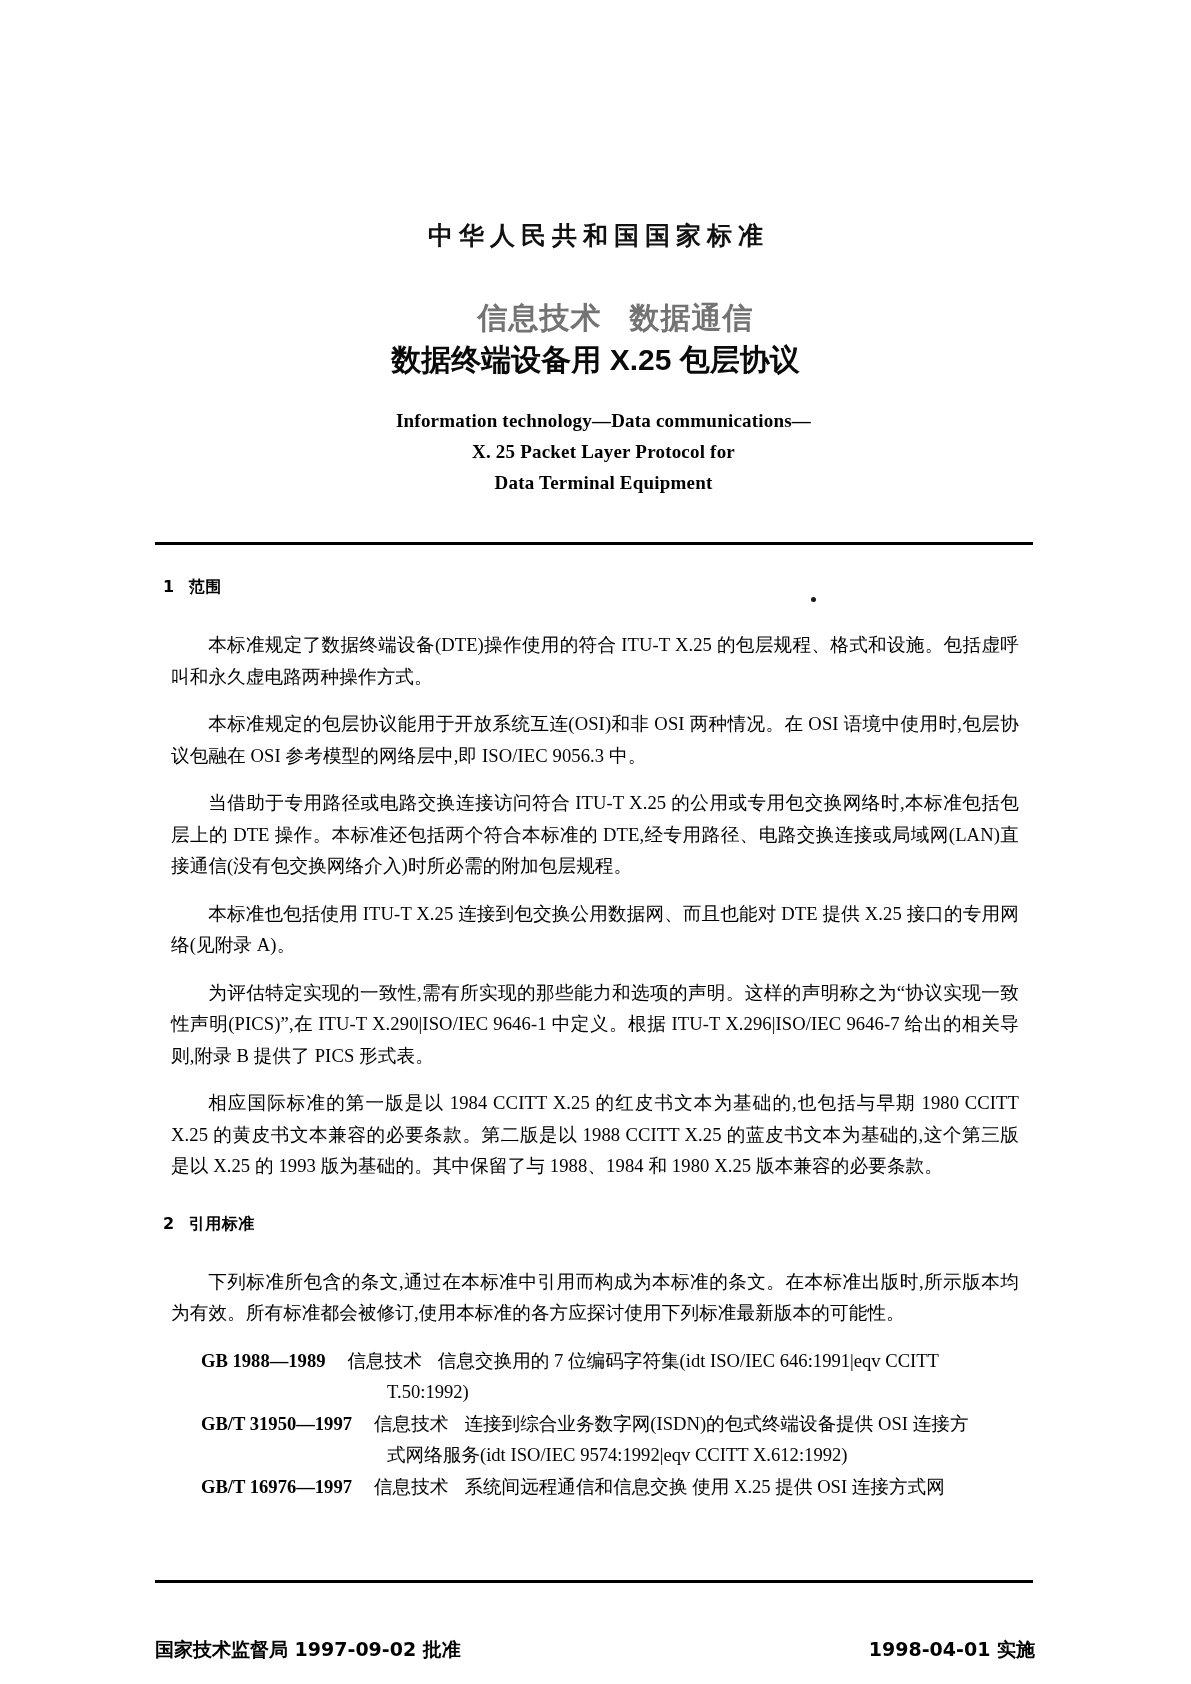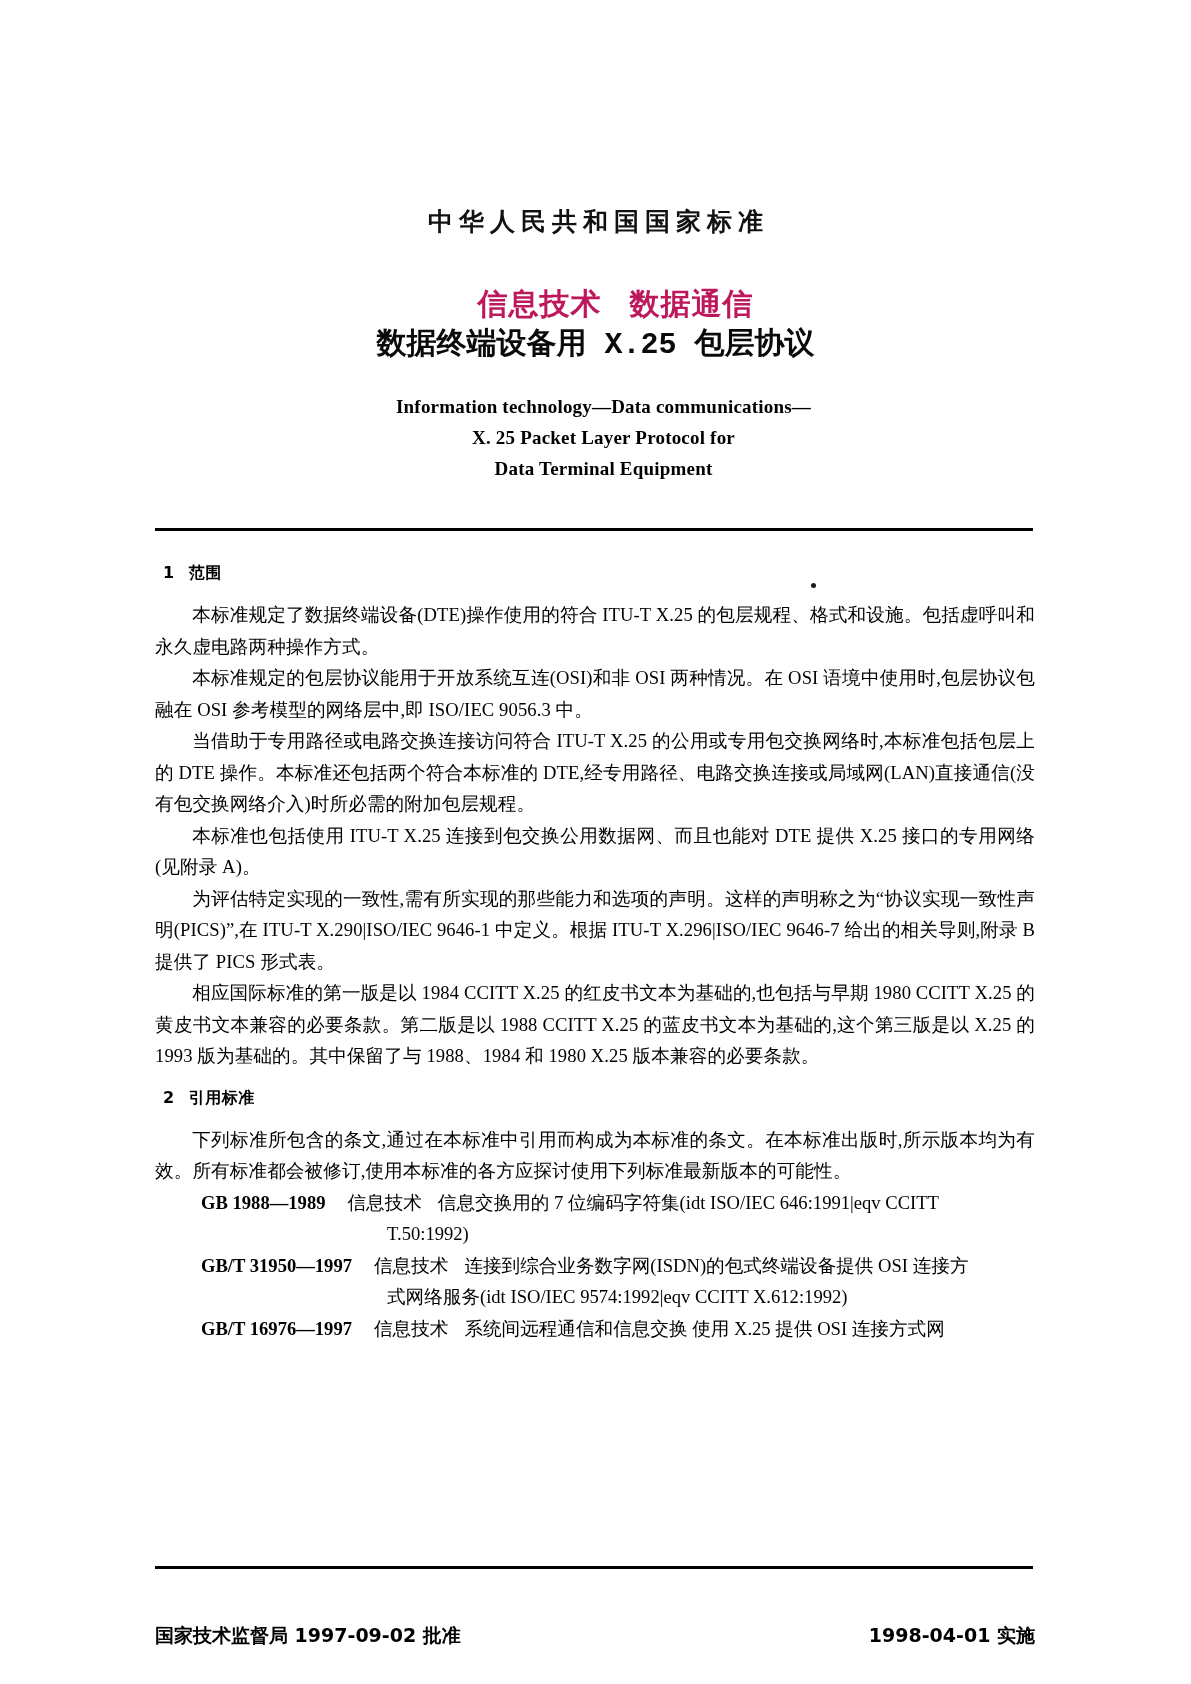--- a/index.html
+++ b/index.html
@@ -11,21 +11,21 @@
     width: 1191px;
     height: 1684px;
     position: relative;
     font-family: "Liberation Serif", "DejaVu Serif", serif;
     color: #000000;
     overflow: hidden;
   }
 
   .page {
     position: absolute;
-    left: 0; top: 0;
+    left: 0; top: 14px;
     width: 1191px;
     height: 1496px;
     box-sizing: border-box;
     padding: 0;
   }
 
   
   .masthead {
     position: absolute;
     left: 0;
@@ -47,27 +47,27 @@
     left: 0;
     top: 285px;
     width: 1191px;
     text-align: center;
   }
   .title-cn-1 {
     font-family: "DejaVu Sans", "Liberation Sans", sans-serif;
     font-weight: bold;
     font-size: 30px;
     letter-spacing: 1px;
-    color: #be185d;
+    color: #737373;
     line-height: 1.25;
     padding-left: 40px;
   }
   .title-cn-1 .gap { display:inline-block; width: 28px; }
   .title-cn-2 {
-    font-family: Liberation Mono, monospace;
+    font-family: Liberation Sans, sans-serif;
     font-weight: bold;
     font-size: 30px;
     letter-spacing: 0px;
     color: #0a0a0a;
     line-height: 1.5;
   }
 
   .std-codes {
     position: absolute;
     right: 155px;
@@ -124,21 +124,21 @@
   .sec-head {
     font-family: "DejaVu Sans", "Liberation Sans", sans-serif;
     font-weight: bold;
     font-size: 16px;
     margin: 0 0 6px 8px;
     letter-spacing: 0.5px;
   }
   .sec-head .num { margin-right: 14px; font-weight: bold;}
 
   p.para {
-    margin: 0;
+    margin: 16px;
     font-size: 18.6px;
     line-height: 31.5px;
     text-align: justify;
     text-justify: inter-ideograph;
     text-indent: 2em;
     letter-spacing: 0.1px;
     word-spacing: 0px;
   }
 
   .spacer-sm { height: 9px; }

